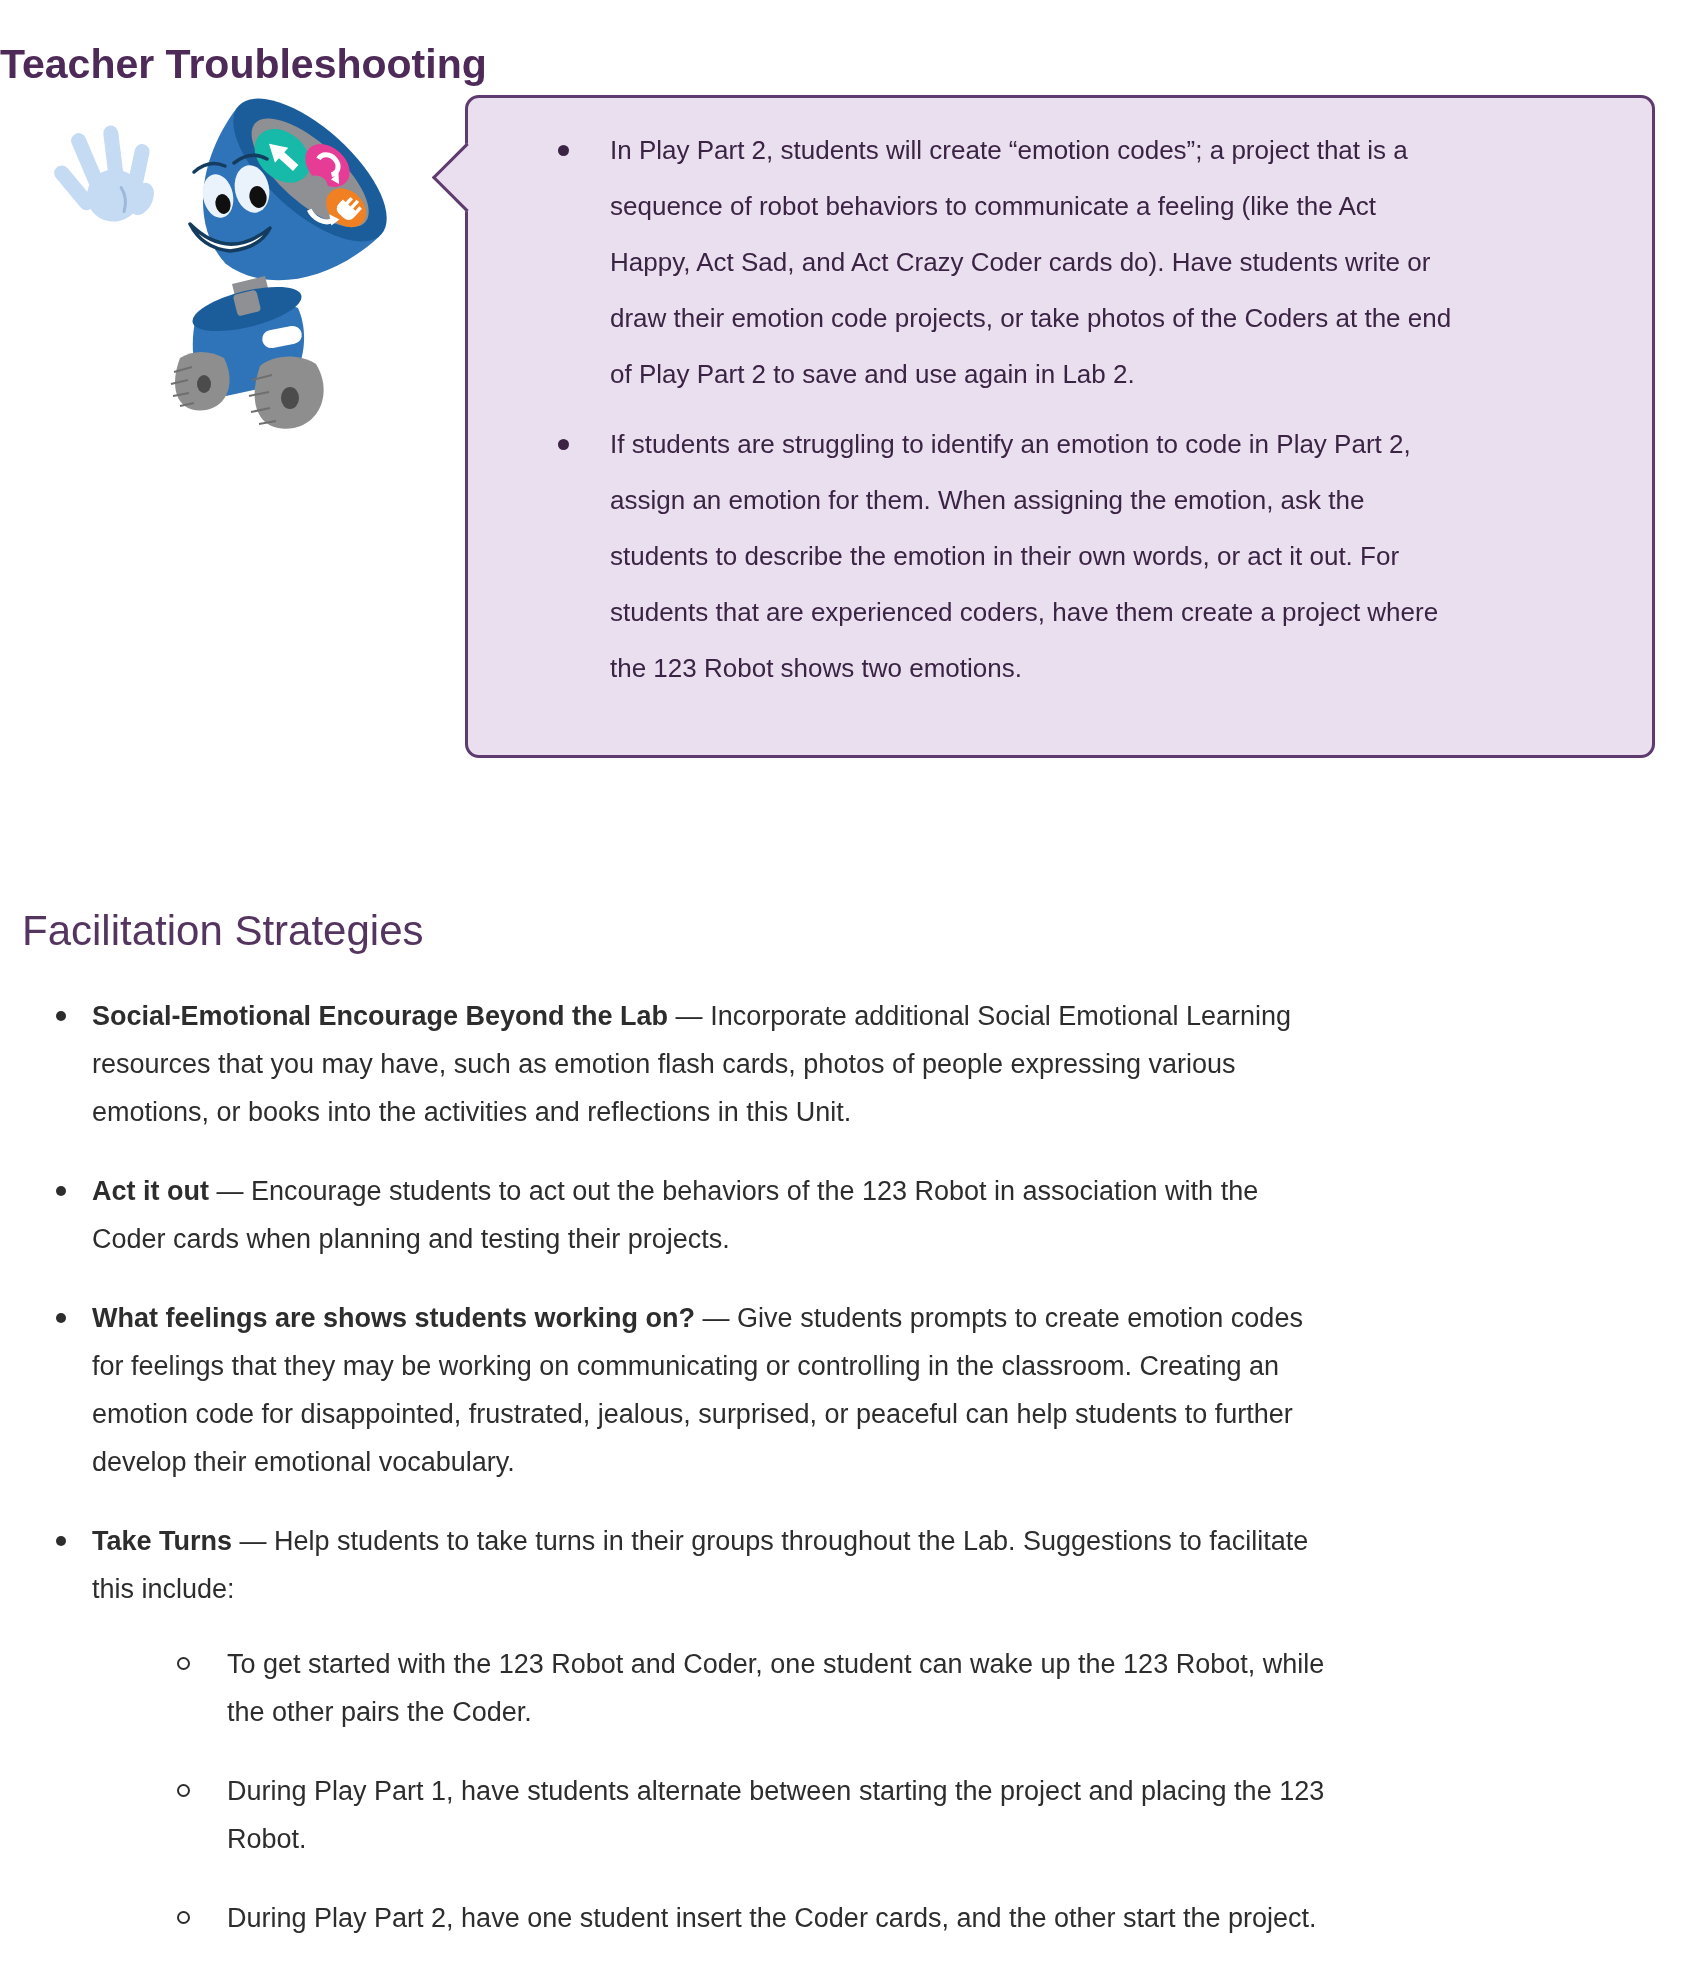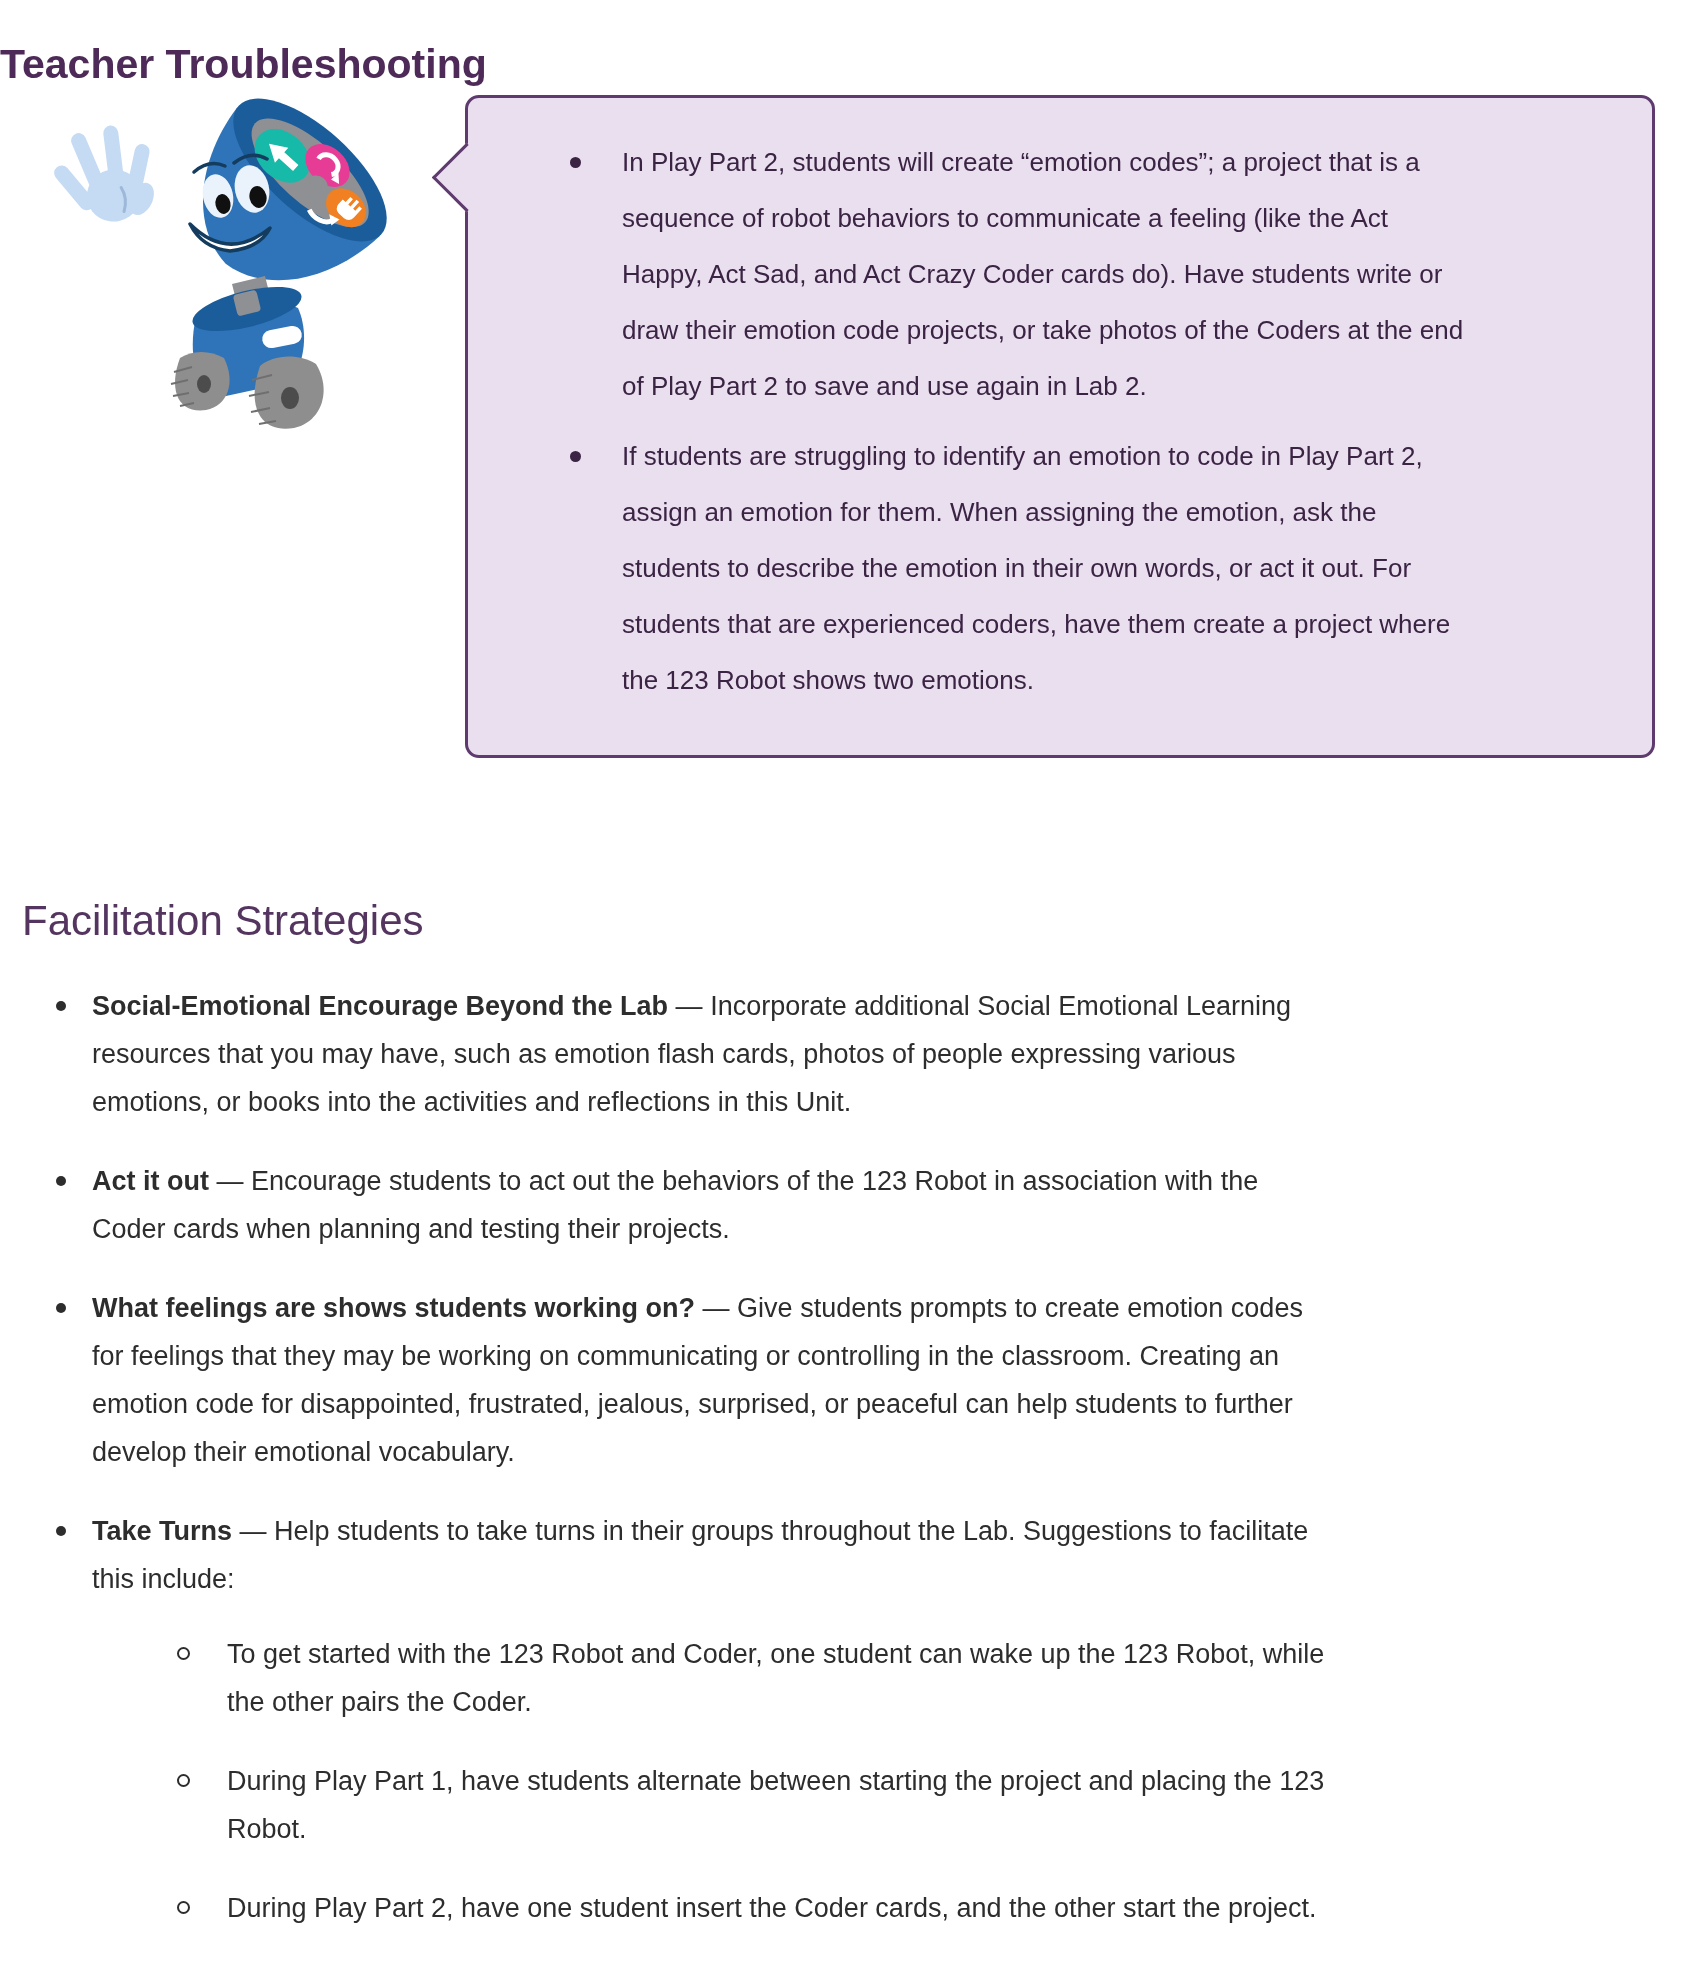--- a/index.html
+++ b/index.html
@@ -14,32 +14,32 @@
   }
   .robot{position:absolute;left:28px;top:76px;}
   .bubble{
     position:absolute;left:465px;top:95px;width:1190px;height:663px;
     background:#eadfef;border:3px solid #5e3a6e;border-radius:14px;box-sizing:border-box;
   }
   .bubble-tail{
     position:absolute;left:-26px;top:55px;width:46px;height:46px;background:#eadfef;
     border-left:3px solid #5e3a6e;border-bottom:3px solid #5e3a6e;transform:rotate(45deg);
   }
-  .bubble ul{list-style:none;margin:12px;padding:24px 15px 0 142px;}
+  .bubble ul{list-style:none;margin:0;padding:24px 15px 0 142px;}
   .bubble li{
     position:relative;max-width:852px;font-size:26px;line-height:56px;
     color:#3b2344;margin:0 0 14px 0;
   }
   .bubble li::before{
     content:"";position:absolute;left:-52px;top:23px;width:11px;height:11px;
     border-radius:50%;background:#3b2344;
   }
   .main{position:absolute;left:22px;top:898px;width:1650px;}
   .section-heading{
-    font-size:42px;font-weight:500;color:#54355f;margin:0 0 38px 0;line-height:1.1;
+    font-size:42px;font-weight:500;color:#54355f;margin:10px 0 38px 0;line-height:1.1;
   }
   ul.strategies{list-style:none;margin:0;padding:0 0 0 70px;}
   .strategies > li{
     position:relative;max-width:1245px;font-size:27px;line-height:48px;
     color:#2d2d2d;margin:0 0 31px 0;
   }
   .strategies > li::before{
     content:"";position:absolute;left:-36px;top:19px;width:10px;height:10px;
     border-radius:50%;background:#2d2d2d;
   }

